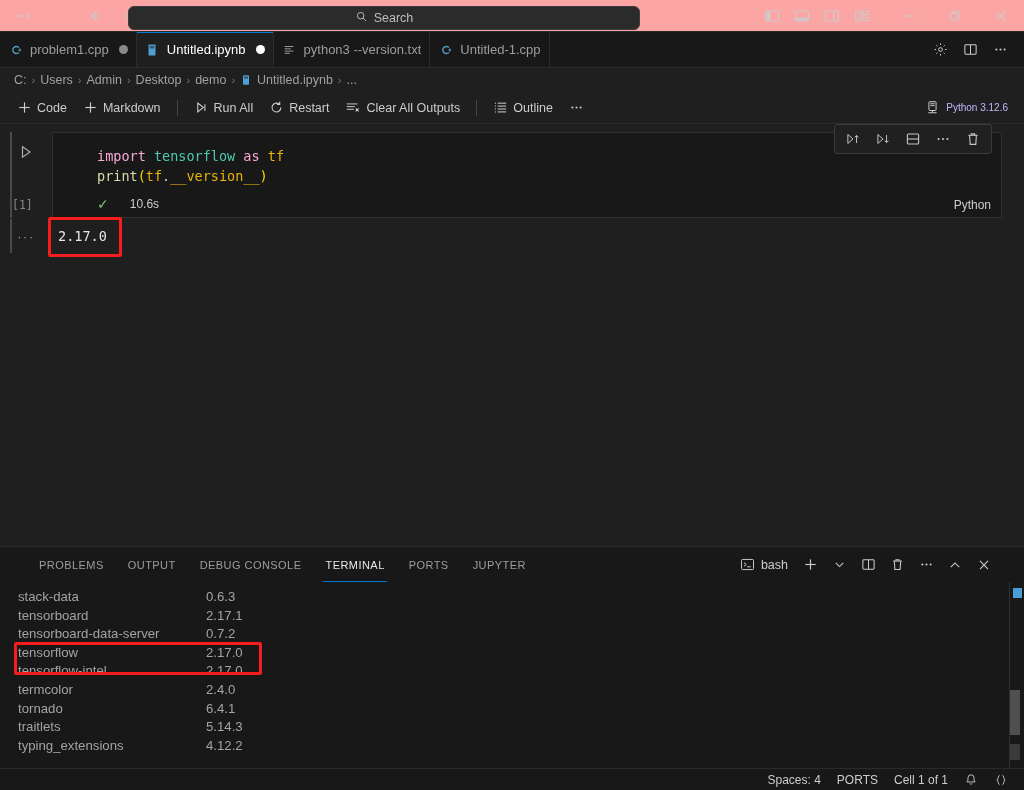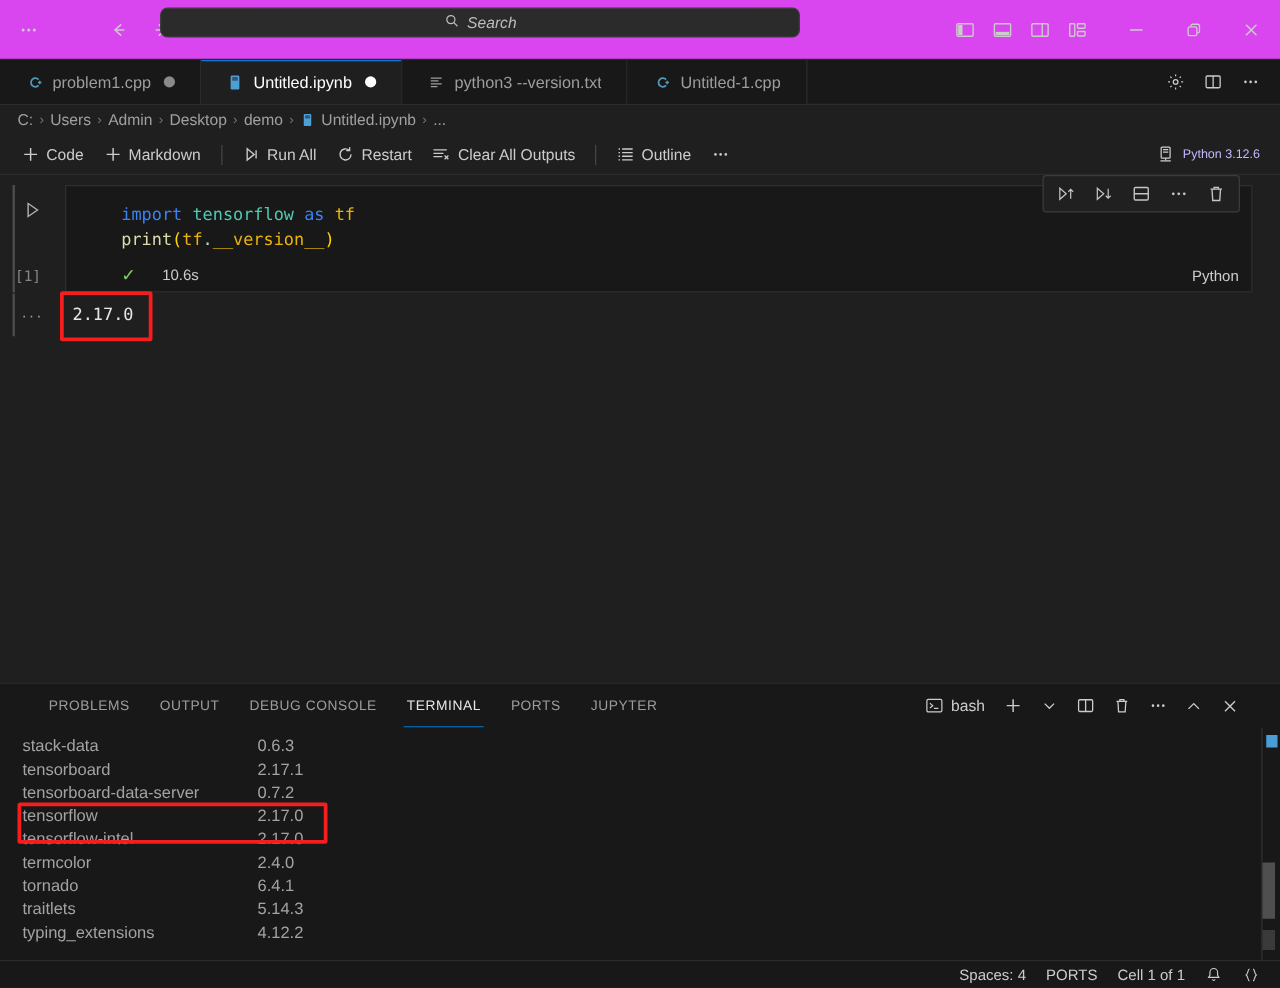--- a/index.html
+++ b/index.html
@@ -7,22 +7,22 @@
     width:1024px; height:790px;
     background:#1f1f1f;
     font-family:"Liberation Sans", sans-serif;
     color:#cccccc;
     overflow:hidden;
   }
   .app { width:1024px; height:790px; display:flex; flex-direction:column; position:relative; }
 
   
   .titlebar {
-    height:48px; background:#d946ef; display:flex; align-items:center;
-    border-bottom:1px solid #2b2b2b; flex:none; position:relative;font-style:italic;
+    height:32px; background:#fca5a5; display:flex; align-items:center;
+    border-bottom:1px solid #2b2b2b; flex:none; position:relative;
   }
   .tb-left { display:flex; align-items:center; padding-left:8px; gap:2px; }
   .tb-btn {
     width:30px; height:26px; display:flex; align-items:center; justify-content:center;
     color:#cccccc; border-radius:4px; font-size:13px;
   }
   .tb-btn svg { display:block; }
   .tb-nav { margin-left:40px; display:flex; gap:4px; }
   .searchbox {
     position:absolute; left:128px; top:6px; width:512px; height:24px;
@@ -39,21 +39,21 @@
     color:#cccccc;
   }
 
   
   .tabbar {
     height:36px; background:#181818; display:flex; align-items:stretch; flex:none;
     position:relative; border-bottom:1px solid #2b2b2b;
   }
   .tabs { display:flex; align-items:stretch; }
   .tab {
-    display:flex; align-items:center; gap:7px; padding:0 20px;
+    display:flex; align-items:center; gap:7px; padding:0 8px;
     font-size:13px; color:#9d9d9d; border-right:1px solid #2b2b2b;
     position:relative; background:#181818; max-width:220px;
   }
   .tab.active {
     background:#1f1f1f; color:#ffffff;
   }
   .tab.active::before {
     content:""; position:absolute; left:0; right:0; top:0; height:1px; background:#0078d4;
   }
   .tab .ticon { width:15px; height:15px; display:flex; align-items:center; justify-content:center; flex:none; }
@@ -107,21 +107,21 @@
   .exec-count { font-family:"DejaVu Sans Mono", monospace; font-size:11.5px; color:#868686; position:absolute; bottom:6px; left:12px; }
 
   .cell-input {
     flex:1; margin-right:22px; background:#181818; border:1px solid #2f2f2f;
     min-height:86px; position:relative;
   }
   .code {
     font-family:"DejaVu Sans Mono", monospace; font-size:13.5px; line-height:20px;
     padding:13px 0 0 44px; white-space:pre;
   }
-  .k-kw   { color:#3b82f6; }
+  .k-kw   { color:#f9a8d4; }
   .k-mod  { color:#4ec9b0; }
   .k-var  { color:#eab308; }
   .k-fn   { color:#dcdcaa; }
   .k-par  { color:#ffd700; }
   .k-dot  { color:#cccccc; }
 
   .cell-status {
     position:absolute; left:44px; bottom:6px; display:flex; align-items:center; gap:9px;
     font-size:12px; color:#cccccc;
   }

